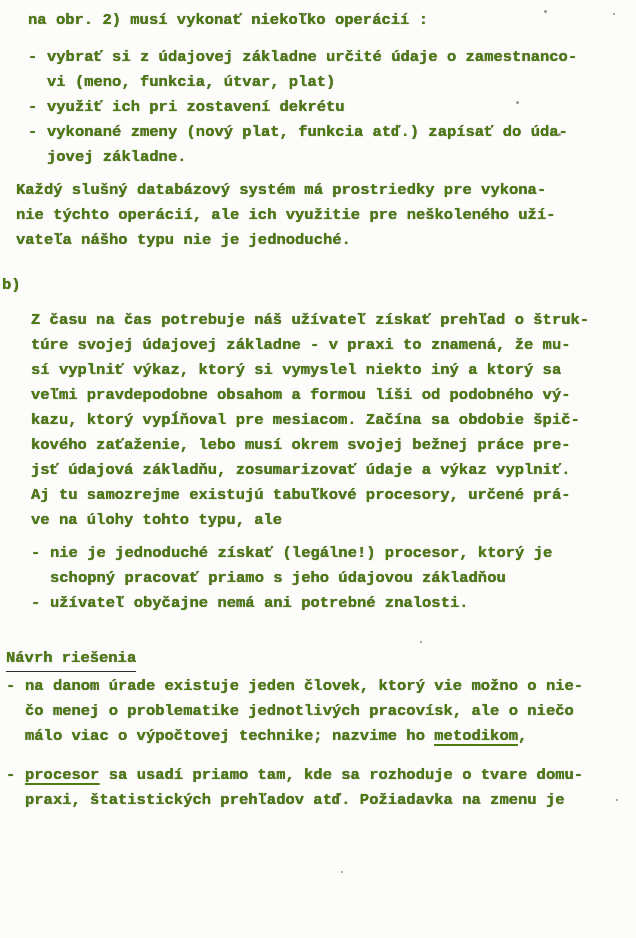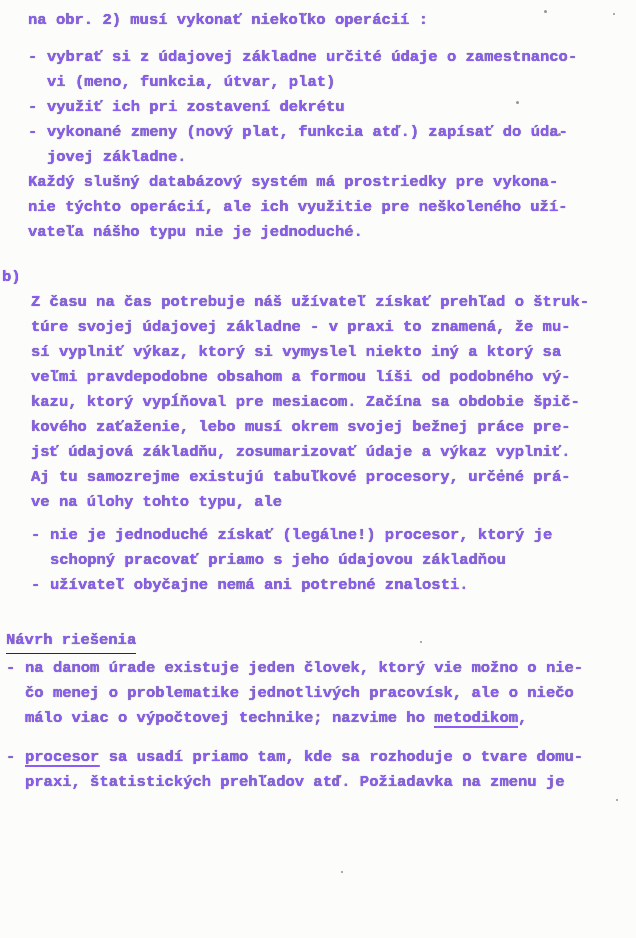--- a/index.html
+++ b/index.html
@@ -10,37 +10,37 @@
   }
   .page{
     position:relative;
     width:100%;height:100%;
     box-sizing:border-box;
     padding-top:8px;
     font-family:"Liberation Mono","DejaVu Sans Mono",monospace;
     font-size:15.5px;
     line-height:25px;
     font-weight:700;
-    color:#8b5cf6;
+    color:#4d7c0f;
     text-shadow:0 0 0.8px rgba(25,25,25,0.85);
   }
   .pre{white-space:pre-wrap;}
   
   .intro{padding-left:28px;margin-bottom:12px;}
   .ops{padding-left:28px;}
   .bullet{display:flex;}
   .dash{flex:0 0 19px;width:19px;}
   .btext{flex:1;}
-  .para1{padding-left:28px;margin-top:0;}
+  .para1{padding-left:16px;margin-top:8px;}
   
   .secb{margin-top:20px;}
   .headrow{display:flex;padding-left:2px;}
   .marker{flex:0 0 19px;width:19px;}
   .hu{border-bottom:1.6px solid #2c2c2c;padding-bottom:1px;display:inline-block;line-height:23px;}
-  .secb-para{margin-left:31px;}
+  .secb-para{margin-left:31px;margin-top:10px;}
   .issues{margin-left:31px;margin-top:8px;}
   
   .navrh{padding-left:6px;margin-top:30px;}
   .navrh-para{margin-top:24px;}
   .ways{margin-top:2px;}
   .way2{margin-top:14px;}
   .u{text-decoration:underline;text-underline-offset:4px;text-decoration-thickness:1.5px;}
   
   .speck{position:absolute;border-radius:50%;background:#3a3a3a;opacity:.55;}
 </style>

